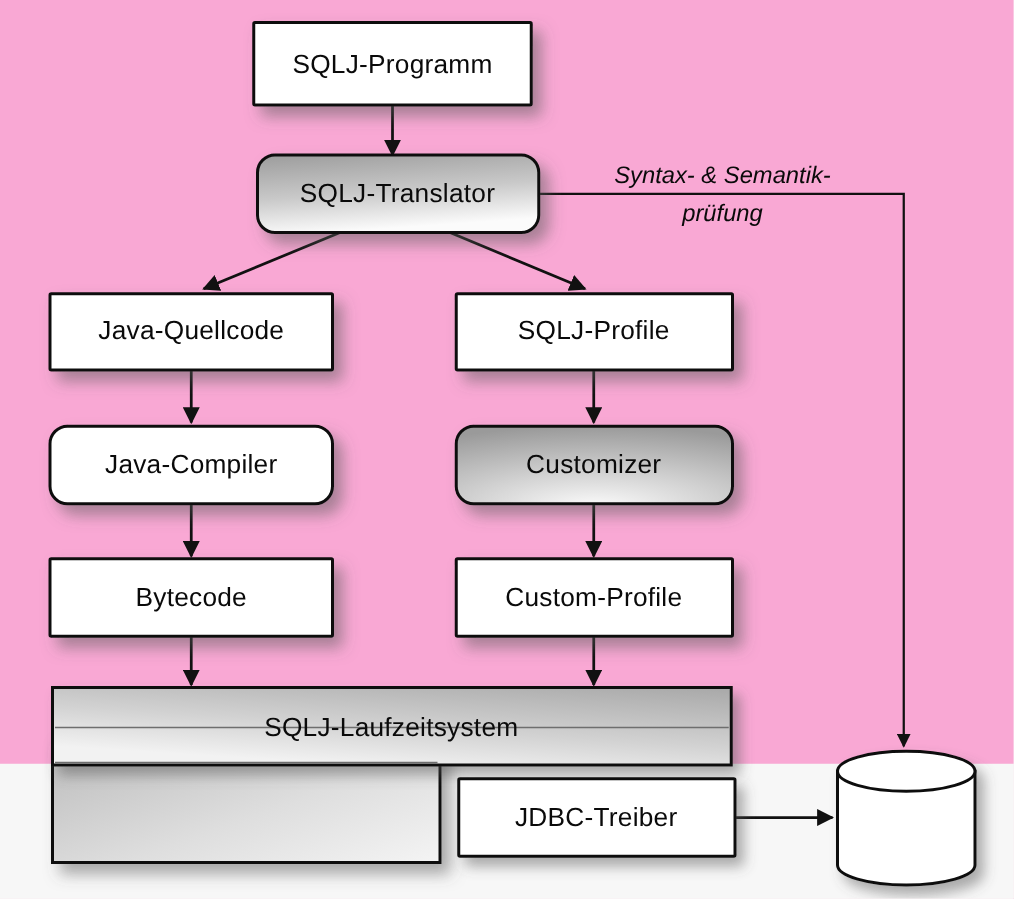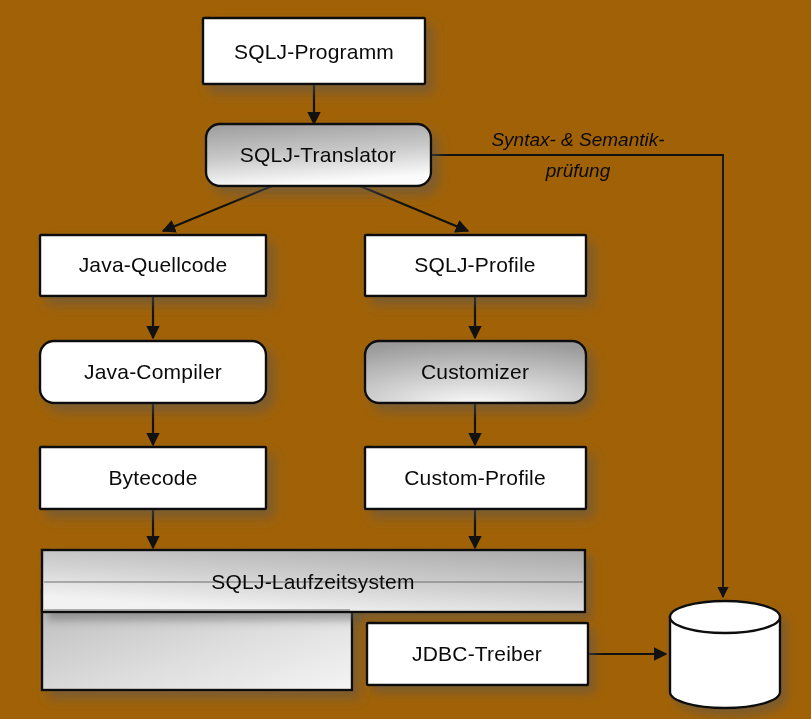--- a/index.html
+++ b/index.html
@@ -9,22 +9,22 @@
   }
   body {
     width: 811px;
     height: 719px;
     overflow: hidden;
     font-family: "Liberation Sans", sans-serif;
   }
   #diagram-root {
     position: relative;
     width: 811px;
-    height: 719px;
-    background: #a16207;
+    height: 611px;
+    background: #f9a8d4;
   }
   svg.layer {
     position: absolute;
     top: 0;
     left: 0;
     width: 811px;
     height: 719px;
   }
   .box-label {
     font-family: "Liberation Sans", sans-serif;

